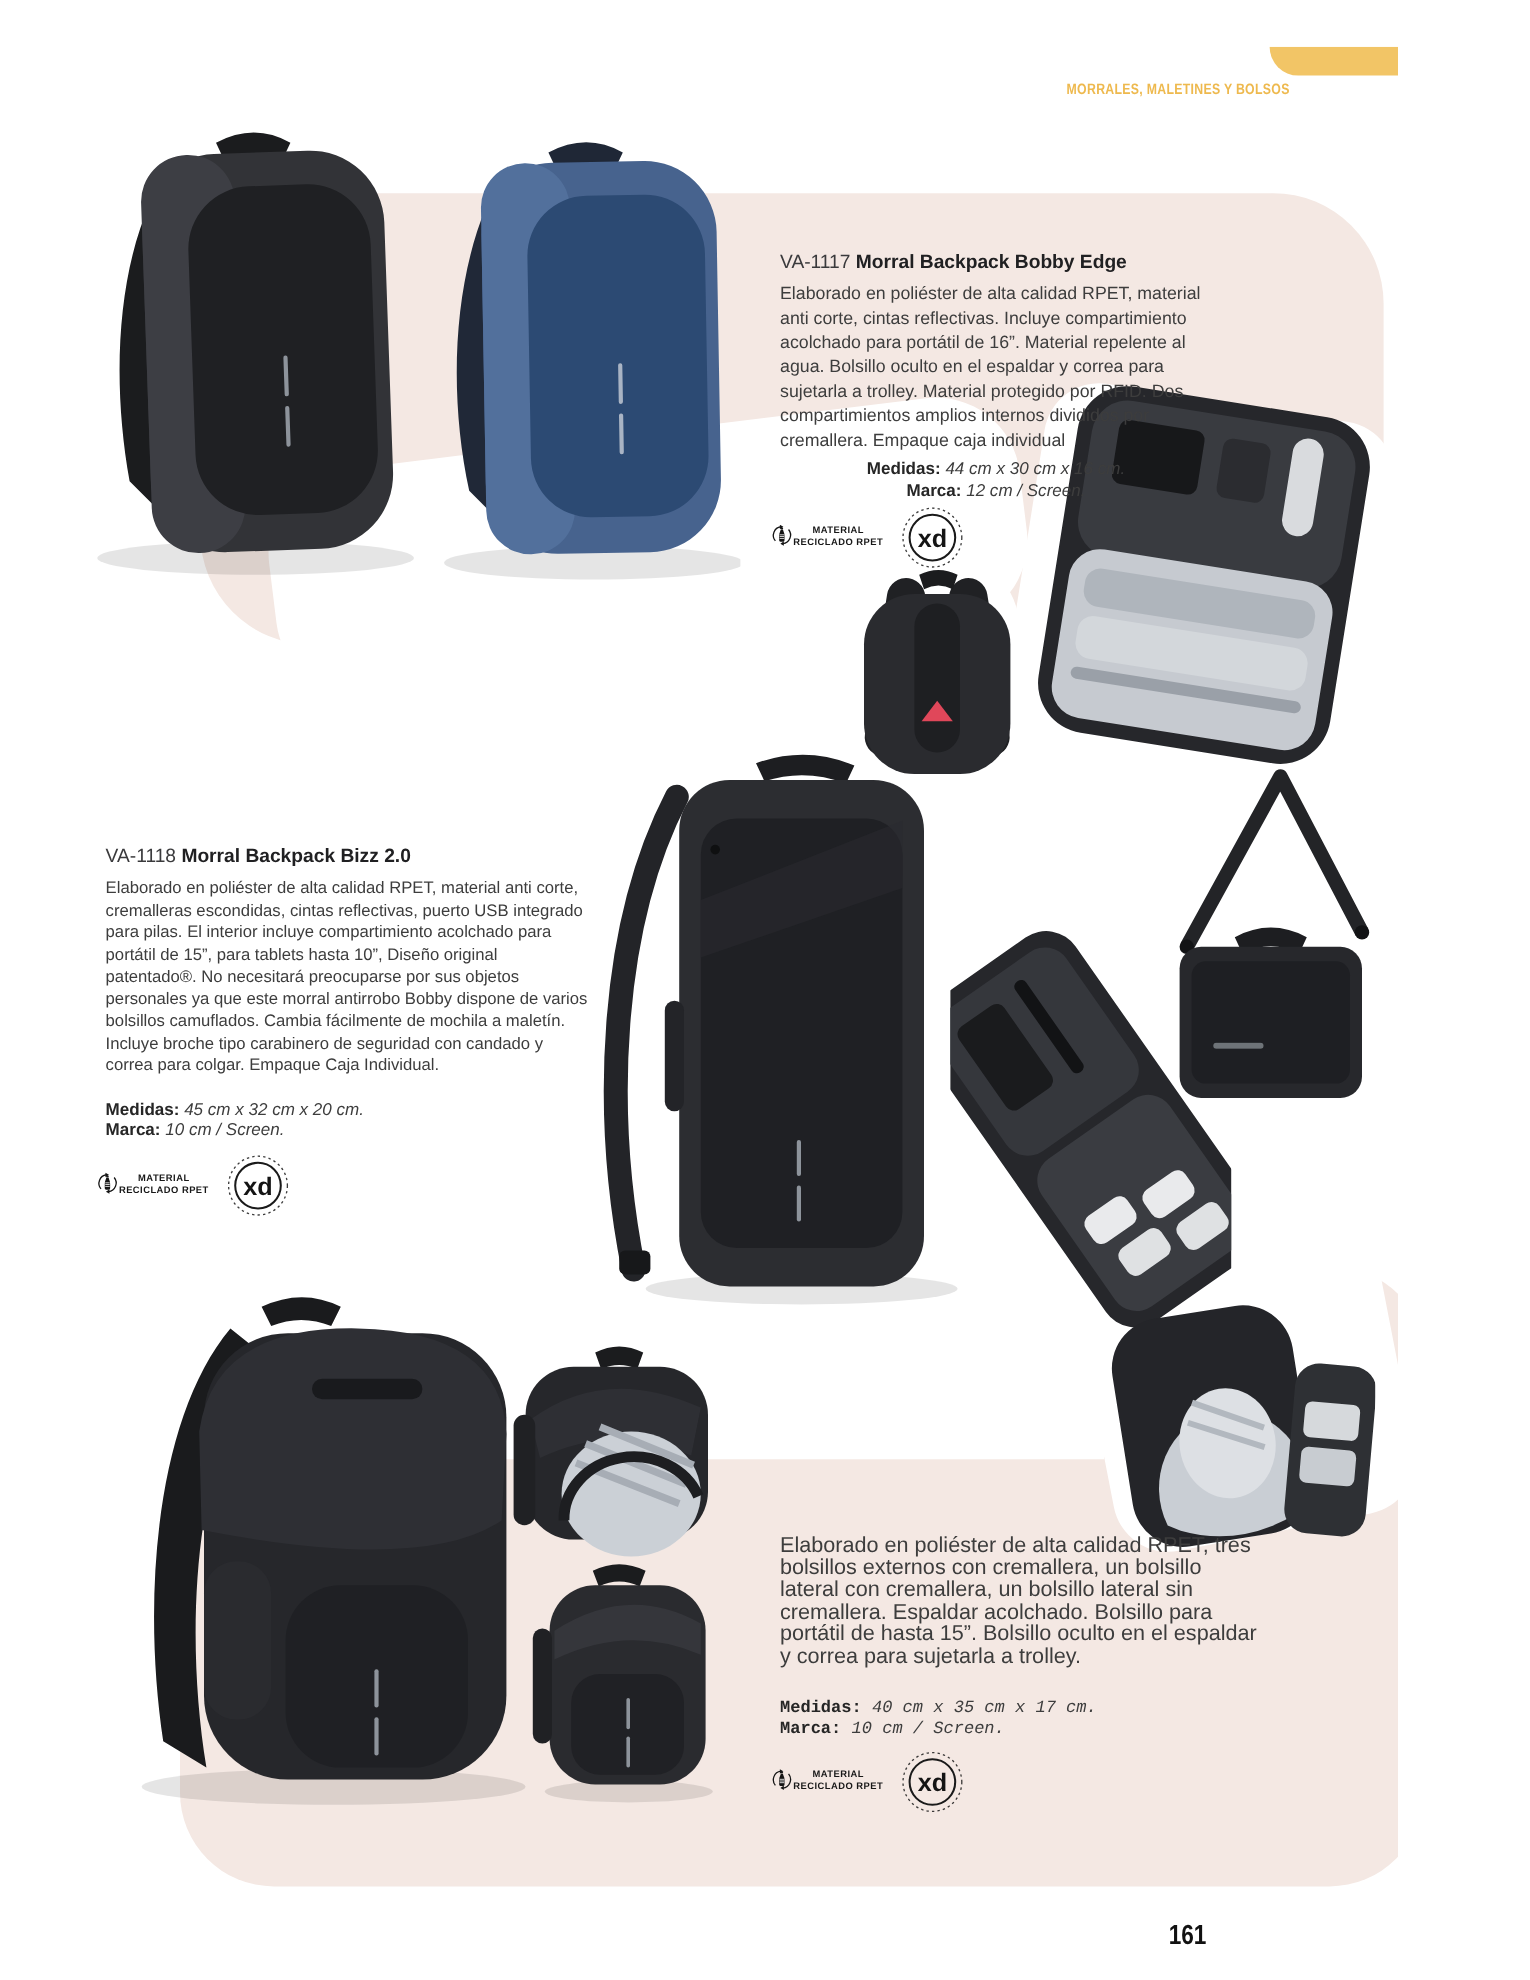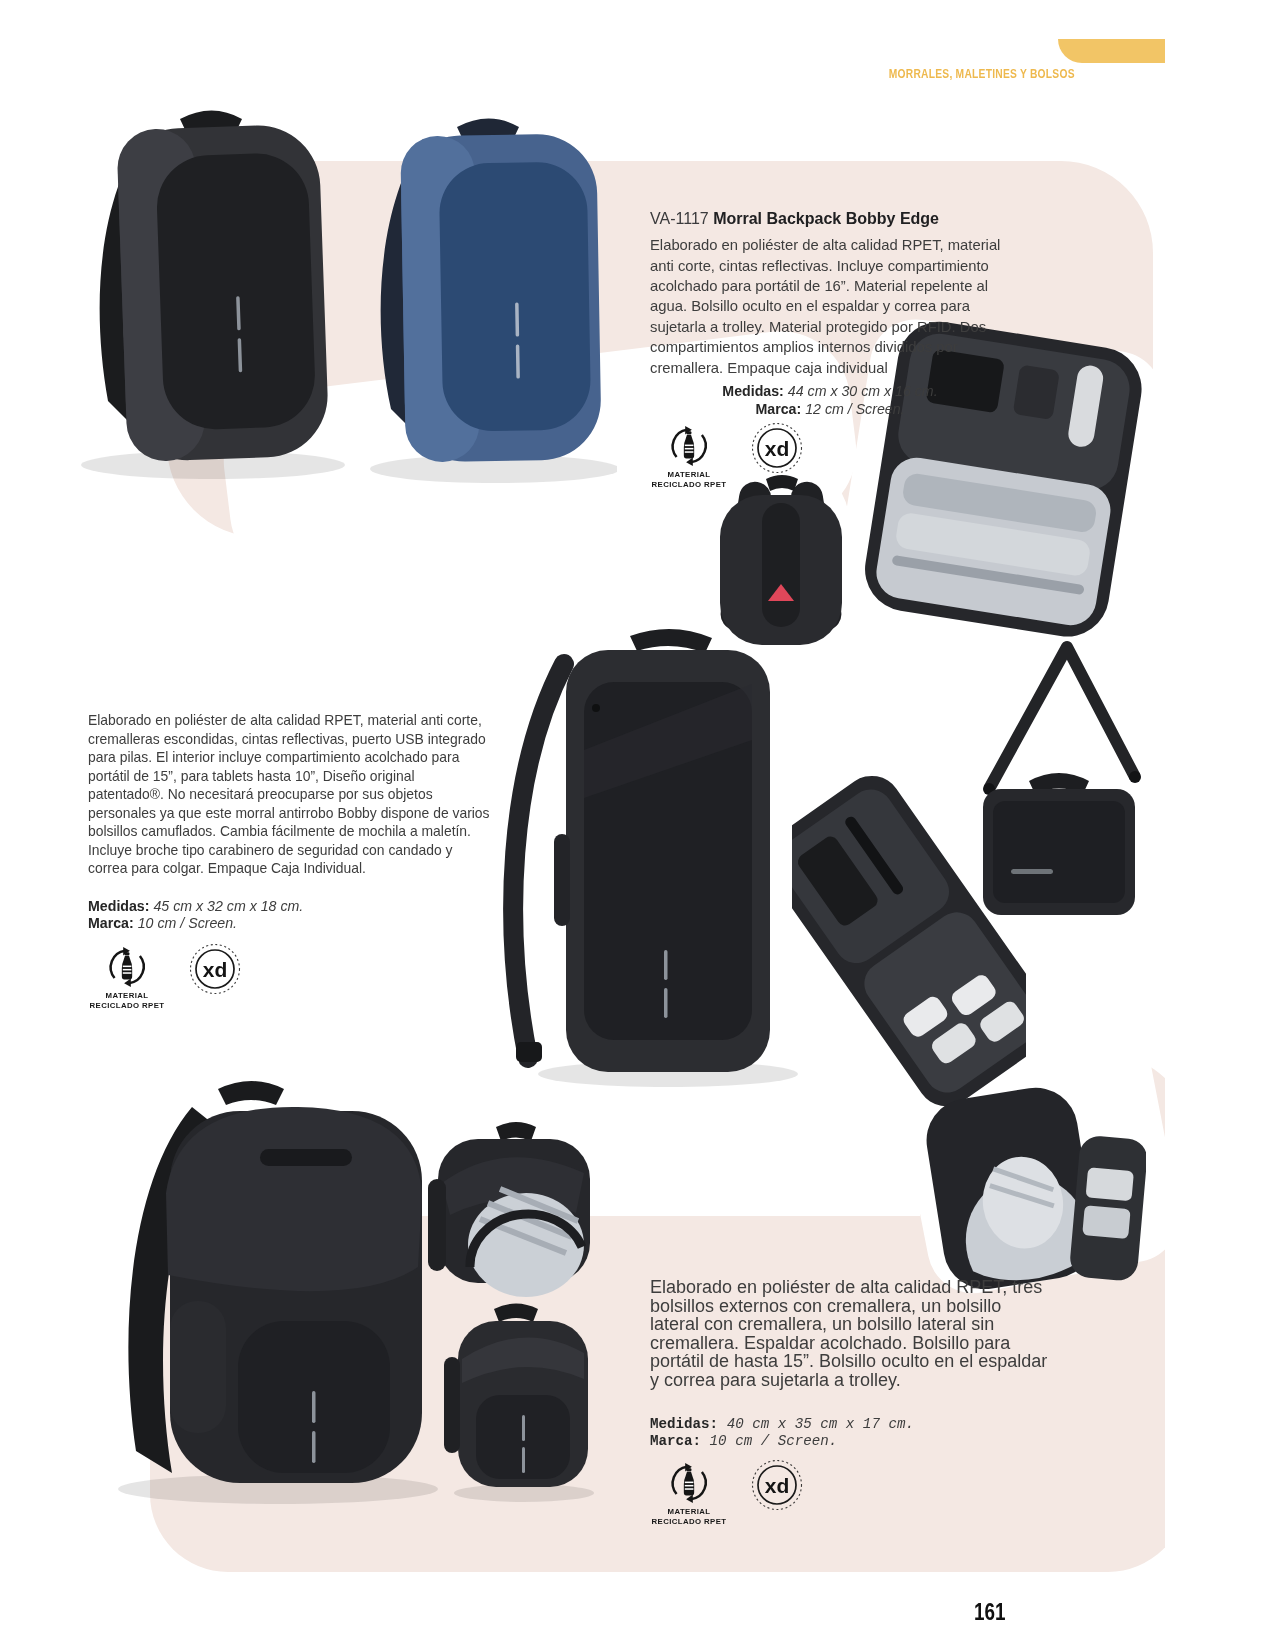--- a/index.html
+++ b/index.html
@@ -57,21 +57,21 @@
   .ptext-1 .specs{margin-top:5px;text-align:center;}
   .ptext-2 .specs{margin-top:20px;}
   .ptext-3 .specs{margin-top:26px;font-family:Liberation Mono, monospace;}
   .specs .lbl{font-weight:700;color:var(--text-label);}
   .specs em{font-style:italic;color:var(--text-body);}
 
   .badges{display:flex;align-items:flex-start;gap:15px;}
   .ptext-1 .badges{margin-top:6px;}
   .ptext-2 .badges{margin-top:12px;}
   .ptext-3 .badges{margin-top:10px;}
-  .badge-col{display:flex;flex-direction:column;align-items:center;width:94px;margin-left:-8px;}
+  .badge-col{display:flex;flex-direction:row;align-items:center;width:94px;margin-left:-8px;}
   .badge-caption{margin-top:2px;font-size:7.8px;font-weight:700;letter-spacing:.4px;
     color:#181818;text-align:center;line-height:1.3;white-space:nowrap;}
   .xd-badge{margin-top:-2px;}
 
   .page-number{position:absolute;top:1560px;right:160px;font-size:23px;font-weight:700;
     color:var(--page-number-color);transform:scaleX(.82);transform-origin:right center;}
 </style>
 </head>
 <body>
 
@@ -253,23 +253,24 @@
       </div>
       <svg class="xd-badge" width="52" height="52" viewBox="0 0 52 52">
         <circle cx="26" cy="26" r="24.5" fill="none" stroke="#1a1a1a" stroke-width="1.1" stroke-dasharray="2 2.6" opacity="0.85"></circle>
         <circle cx="26" cy="26" r="19" fill="none" stroke="#1a1a1a" stroke-width="1.7"></circle>
         <text x="26" y="33.5" font-size="21" font-weight="800" text-anchor="middle" fill="#141414">xd</text>
       </svg>
     </div>
   </div>
 
   <div class="ptext ptext-2" style="left:88px;top:665px;width:410px">
+    <h2 class="ptitle"><span class="code">VA-1118</span> <span class="pname">Morral Backpack Bizz 2.0</span></h2>
     <p class="pdesc">Elaborado en poliéster de alta calidad RPET, material anti corte, cremalleras escondidas, cintas reflectivas, puerto USB integrado para pilas. El interior incluye compartimiento acolchado para portátil de 15”, para tablets hasta 10”, Diseño original patentado®. No necesitará preocuparse por sus objetos personales ya que este morral antirrobo Bobby dispone de varios bolsillos camuflados. Cambia fácilmente de mochila a maletín. Incluye broche tipo carabinero de seguridad con candado y correa para colgar. Empaque Caja Individual.</p>
     <div class="specs">
-      <div><span class="lbl">Medidas:</span> <em>45 cm x 32 cm x 18 cm.</em></div>
+      <div><span class="lbl">Medidas:</span> <em>45 cm x 32 cm x 20 cm.</em></div>
       <div><span class="lbl">Marca:</span> <em>10 cm / Screen.</em></div>
     </div>
     <div class="badges">
       <div class="badge-col">
         <svg width="44" height="44" viewBox="0 0 46 46">
           <path d="M10 34.5 A17.5 17.5 0 0 1 21 6" fill="none" stroke="#151515" stroke-width="2.6"></path>
           <path d="M36.5 11.5 A17.5 17.5 0 0 1 25 40" fill="none" stroke="#151515" stroke-width="2.6"></path>
           <path d="M19 2 l7 4 -7 5 z" fill="#151515"></path>
           <path d="M27 44 l-7 -4 7 -5 z" fill="#151515"></path>
           <rect x="20.5" y="7.5" width="5" height="3.4" rx="1" fill="#151515"></rect>

